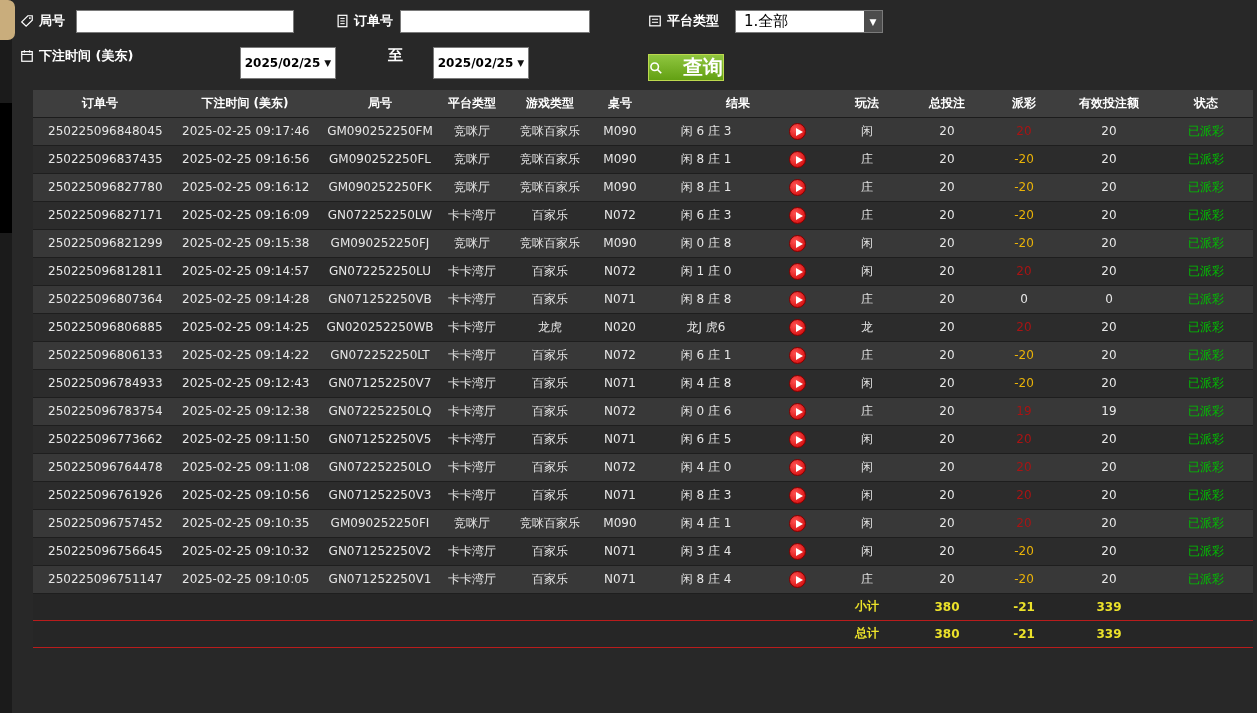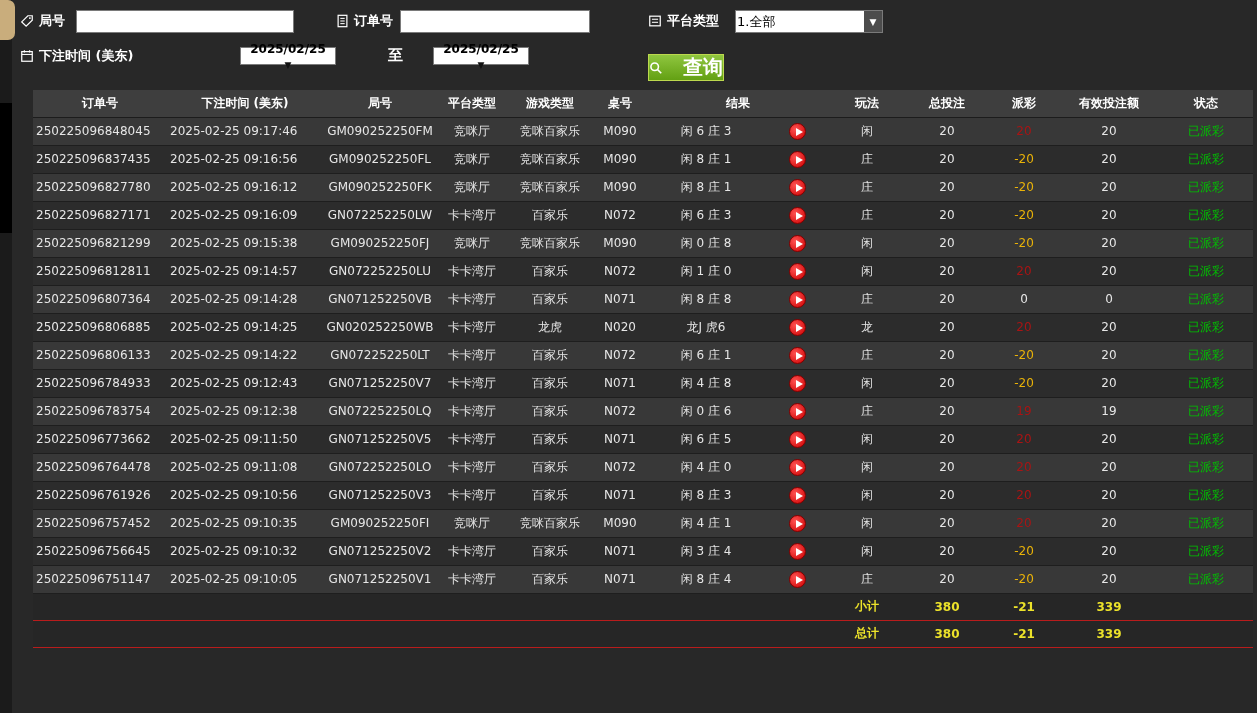--- a/index.html
+++ b/index.html
@@ -10,41 +10,41 @@
   .left-strip { position:absolute; left:0; top:0; width:12px; height:713px; background:#1b1b1b; }
   .left-handle { position:absolute; left:0; top:0; width:15px; height:40px; background:#c9ad7c; border-radius:0 7px 7px 0; z-index:5; }
   .left-block { position:absolute; left:0; top:103px; width:12px; height:130px; background:#000; }
 
   
   .topbar { position:absolute; left:12px; top:0; width:1245px; height:90px; }
   .fgroup { position:absolute; display:inline-flex; align-items:center; gap:5px; color:#fff; font-weight:bold; font-size:13px; white-space:nowrap; }
   .fgroup svg { display:block; }
   .txtinput { position:absolute; height:23px; background:#fff; border:1px solid #7a7a7a; font-size:12px; padding:0 5px; color:#000; font-family:"DejaVu Sans",sans-serif; }
   .combo { position:absolute; height:23px; background:#fff; border:1px solid #7a7a7a; display:flex; align-items:center; cursor:pointer; }
-  .combo .combo-text { flex:1; font-size:13px; color:#000; padding:0 1px; }
+  .combo .combo-text { flex:1; font-size:15px; color:#000; padding:0 8px; }
   .combo .dd-arrow { width:18px; height:100%; background:#4c4c4c; color:#fff; font-size:9px; display:flex; align-items:center; justify-content:center; }
-  .datebox { position:absolute; height:18px; background:#fff; border:1px solid #7a7a7a; display:flex; align-items:center; justify-content:center; gap:4px; font-size:12px; color:#000; font-weight:bold; cursor:pointer;flex-direction:column; }
+  .datebox { position:absolute; height:32px; background:#fff; border:1px solid #7a7a7a; display:flex; align-items:center; justify-content:center; gap:4px; font-size:12px; color:#000; font-weight:bold; cursor:pointer; }
   .datebox .date-caret { font-size:9px; color:#111; }
   .to-label { position:absolute; color:#fff; font-weight:bold; font-size:15px; }
   .query-btn { position:absolute; left:636px; top:54px; width:76px; height:27px;
     background:linear-gradient(#8fc63f,#63a013); border:1px solid #bcd84e; color:#fff;
     font-weight:bold; font-size:20px; display:flex; align-items:center; justify-content:center; gap:20px; cursor:pointer;
     font-family:"DejaVu Sans",sans-serif; }
 
   
   .table-wrap { position:absolute; left:33px; top:90px; width:1220px; }
   table { border-collapse:collapse; table-layout:fixed; width:1220px; font-size:12px; color:#e6e6e6; }
   col.w-order{width:134px} col.w-time{width:156px} col.w-round{width:114px} col.w-platform{width:70px}
   col.w-game{width:86px} col.w-tableno{width:54px} col.w-result{width:118px} col.w-play{width:64px}
   col.w-bettype{width:76px} col.w-totalbet{width:84px} col.w-payout{width:70px} col.w-validbet{width:100px} col.w-status{width:94px}
   thead th { background:#3e3e3e; color:#fff; font-weight:bold; height:27px; font-size:12px; border-bottom:1px solid #1c1c1c; white-space:nowrap; overflow:hidden; }
   tbody td { height:28px; text-align:center; border-bottom:1px solid #1e1e1e; white-space:nowrap; overflow:hidden; }
   tbody tr:nth-child(odd) { background:#383838; }
   tbody tr:nth-child(even) { background:#2c2c2c; }
-  td.c-order, td.c-time { text-align:left; padding-left:3px; }
+  td.c-order, td.c-time { text-align:left; padding-left:15px; }
   .pay-red { color:#a81414; }
   .pay-green { color:#eab308; }
   .pay-white { color:#e6e6e6; }
   .c-status { color:#00c000; }
   tfoot td { background:#262626; height:27px; text-align:center; color:#ece22a; font-weight:bold; font-size:12px; border-bottom:1px solid #b91c1c; }
   .play-btn { display:inline-block; width:17px; height:17px; border-radius:50%; position:relative; cursor:pointer;
     background:radial-gradient(circle at 35% 35%, #ff5252, #cc0000); border:1px solid #7e0000; vertical-align:middle; }
   .play-btn::after { content:""; position:absolute; left:6px; top:4px;
     border-left:7px solid #fff; border-top:4.5px solid transparent; border-bottom:4.5px solid transparent; }
 </style>

